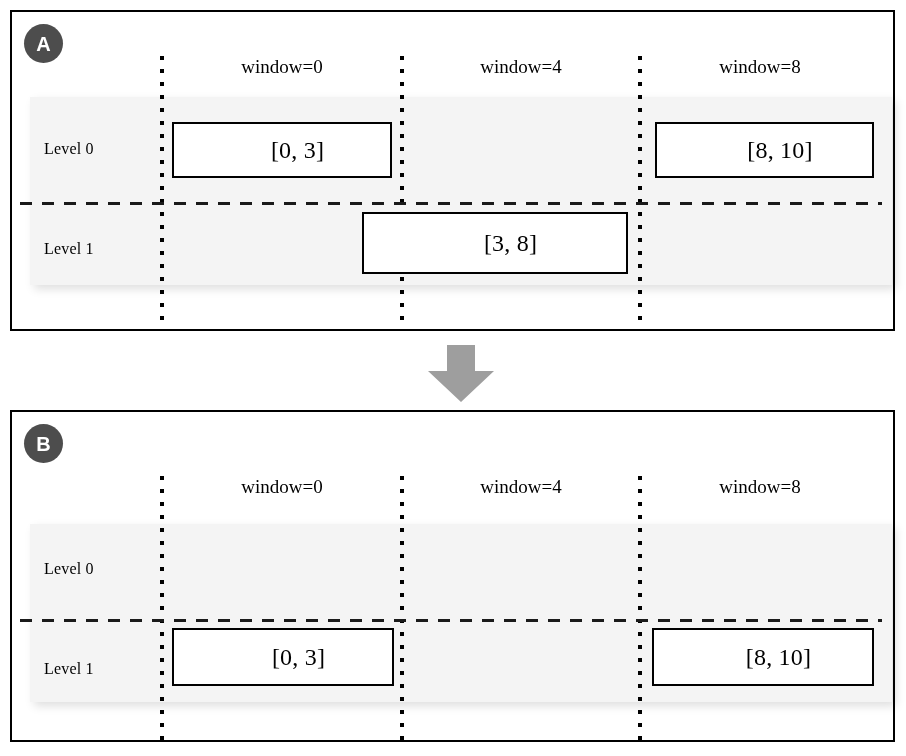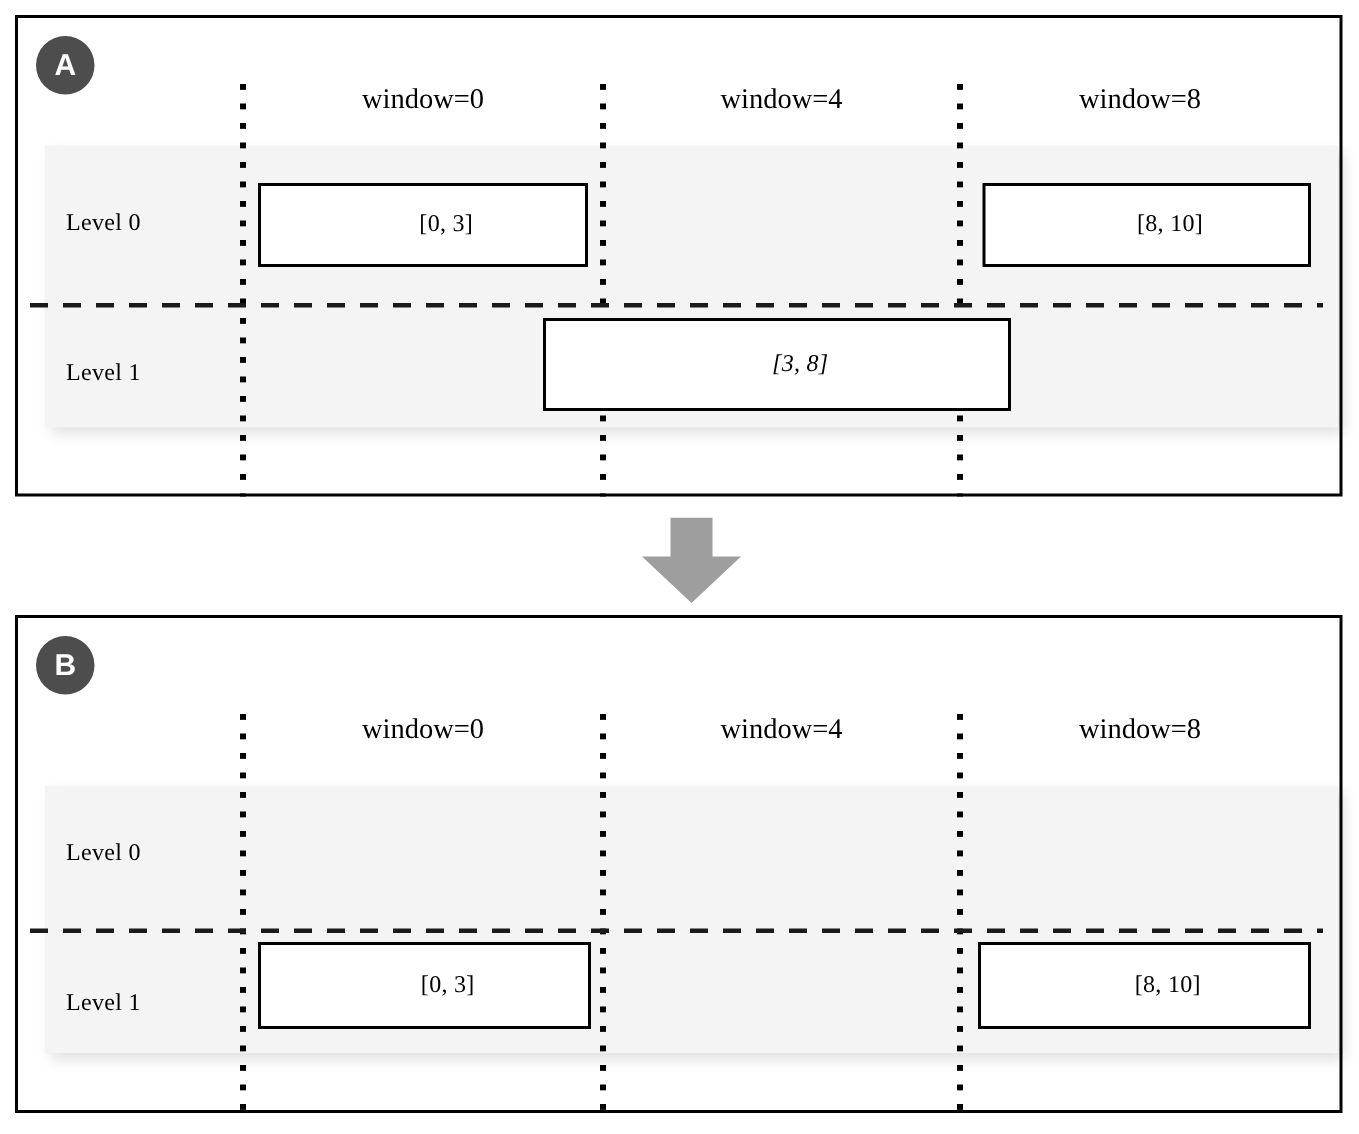--- a/index.html
+++ b/index.html
@@ -97,21 +97,21 @@
 
   
   .interval-box {
     position: absolute;
     box-sizing: border-box;
     border: 2.5px solid #000000;
     background: #ffffff;
     display: flex;
     align-items: center;
     justify-content: center;
-    font-size: 16px;
+    font-size: 24px;
     letter-spacing: 0.2px;
     padding-left: 31px;
   }
 
   
   .arrow-wrap {
     position: absolute;
     left: 424px;
     top: 345px;
     width: 74px;
@@ -149,21 +149,21 @@
     <div class="vsep" style="left:388px; top:44px; height:275px;"></div>
     <div class="vsep" style="left:626px; top:44px; height:275px;"></div>
 
     <div class="hsep" style="left:8px; top:190px; width:862px;"></div>
 
     <div class="level-label" style="left:32px; top:128px;">Level 0</div>
     <div class="level-label" style="left:32px; top:228px;">Level 1</div>
 
     <div class="interval-box" style="left:160px; top:110px; width:220px; height:56px;">[0, 3]</div>
     <div class="interval-box" style="left:643px; top:110px; width:219px; height:56px;">[8, 10]</div>
-    <div class="interval-box" style="left:350px; top:200px; width:312px; height:62px;font-style:italic;">[3, 8]</div>
+    <div class="interval-box" style="left:350px; top:200px; width:266px; height:62px;">[3, 8]</div>
 
   </div>
 
   <div class="arrow-wrap">
     <svg class="arrow-svg" width="74" height="58" viewBox="0 0 74 58">
       <polygon points="23,0 51,0 51,26 70,26 37,57 4,26 23,26" fill="#9e9e9e"></polygon>
     </svg>
   </div>
 
   <div class="panel" id="panel-b">

